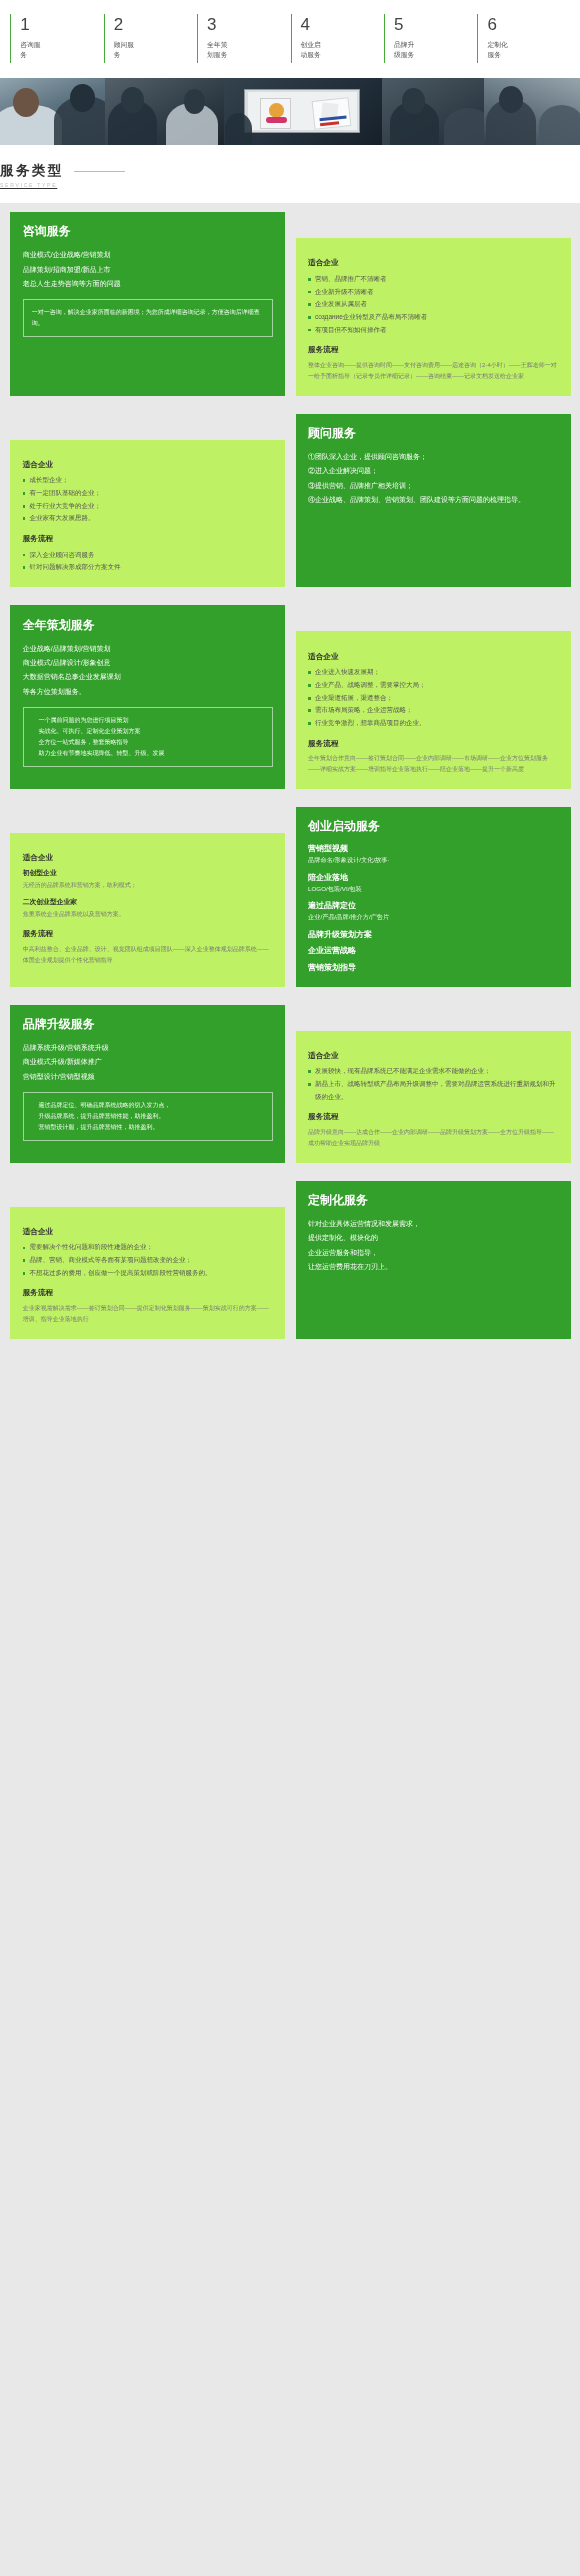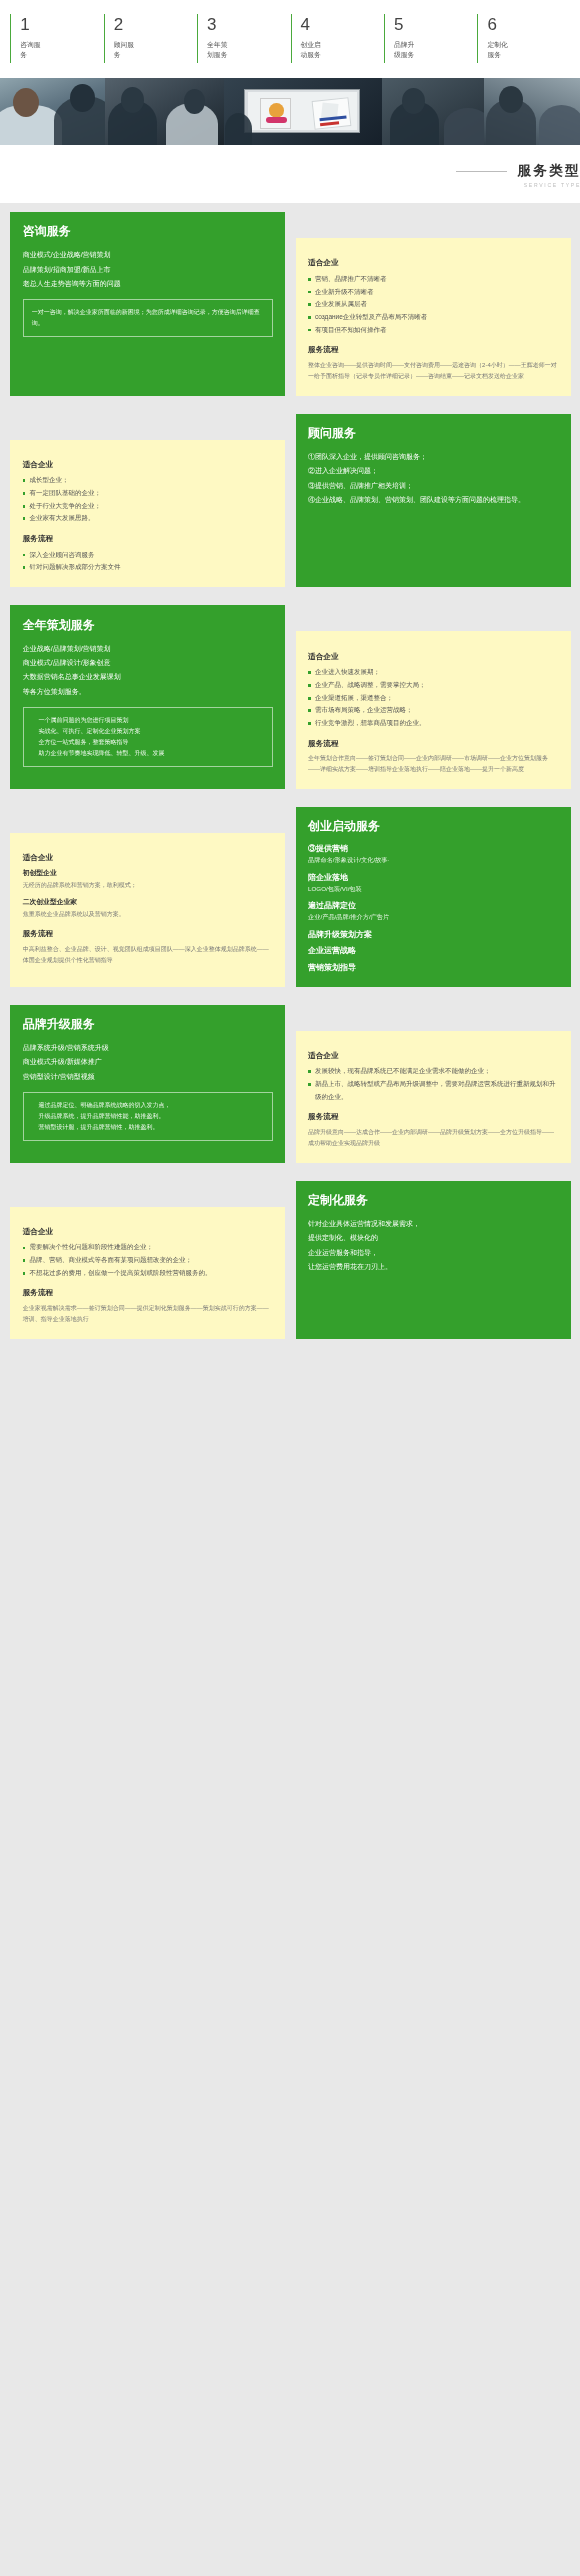--- a/index.html
+++ b/index.html
@@ -78,22 +78,23 @@
     background:#fafbfb; border:0.6px solid #d0d5d7; transform: rotate(-6deg);
   }
   .card-b .hex { position:absolute; left:8px; top:3.4px; width:16px;height:16px; background:#e9edee; transform: rotate(12deg); }
   .card-b .st1 { position:absolute; left:4.5px; bottom:6.8px; width:27px;height:3.4px;background:#2f4fa0; }
   .card-b .st2 { position:absolute; left:4.5px; bottom:2.3px; width:19px;height:2.8px;background:#c8332f; }
 
   
   .sec-title-wrap {
     background: #ffffff;
     padding: 17px 0 14.7px 0;
-    text-align: right;
-    position: relative;
+    text-align: left;
+    position: relative;
+    text-decoration: underline;
   }
   .sec-title {
     font-size: 13.6px;
     letter-spacing: 2.3px;
     color: #333;
     font-weight: bold;
     display: inline-block;
     position: relative;
   }
   .sec-title::before, .sec-title::after {
@@ -121,21 +122,21 @@
     gap: 10.2px;
     background: #e8e8e8;
   }
   .panel { position: relative; }
   .panel-green {
     background: #34a02c;
     color: #fff;
     padding: 11.3px 12.5px 13.6px 12.5px;
   }
   .panel-white {
-    background: #fef9c3;
+    background: #bef264;
     padding: 11.3px 12.5px 13.6px 12.5px;
     color: #444;
   }
   .w-left  { width: 276px; }
   .w-right { width: 276px; }
 
   .p-title {
     font-size: 12px;
     font-weight: bold;
     margin-bottom: 8px;
@@ -358,21 +359,21 @@
       <div class="sub-h">适合企业</div>
       <div class="sub-h" style="font-size:6.8px;margin:4.5px 0 2.3px">初创型企业</div>
       <div class="flow">无经历的品牌系统和营销方案，敢利模式；</div>
       <div class="sub-h" style="font-size:6.8px;margin:5.7px 0 2.3px">二次创业型企业家</div>
       <div class="flow">焦重系统企业品牌系统以及营销方案。</div>
       <div class="sub-h">服务流程</div>
       <div class="flow">中高利益整合、企业品牌、设计、视觉团队组成项目团队——深入企业整体规划品牌系统——体国企业规划提供个性化营销指导</div>
     </div>
     <div class="panel panel-green w-right">
       <div class="p-title">创业启动服务</div>
-      <div class="mini-h">③提供营销</div>
+      <div class="mini-h">营销型视频</div>
       <div class="mini-t">品牌命名/形象设计/文化/故事·</div>
       <div class="mini-h">陪企业落地</div>
       <div class="mini-t">LOGO/包装/VI/包装</div>
       <div class="mini-h">遍过品牌定位</div>
       <div class="mini-t">企业/产品/品牌/推介方/广告片</div>
       <div class="mini-h">品牌升级策划方案</div>
       <div class="mini-h">企业运营战略</div>
       <div class="mini-h">营销策划指导</div>
     </div>
   </div>

